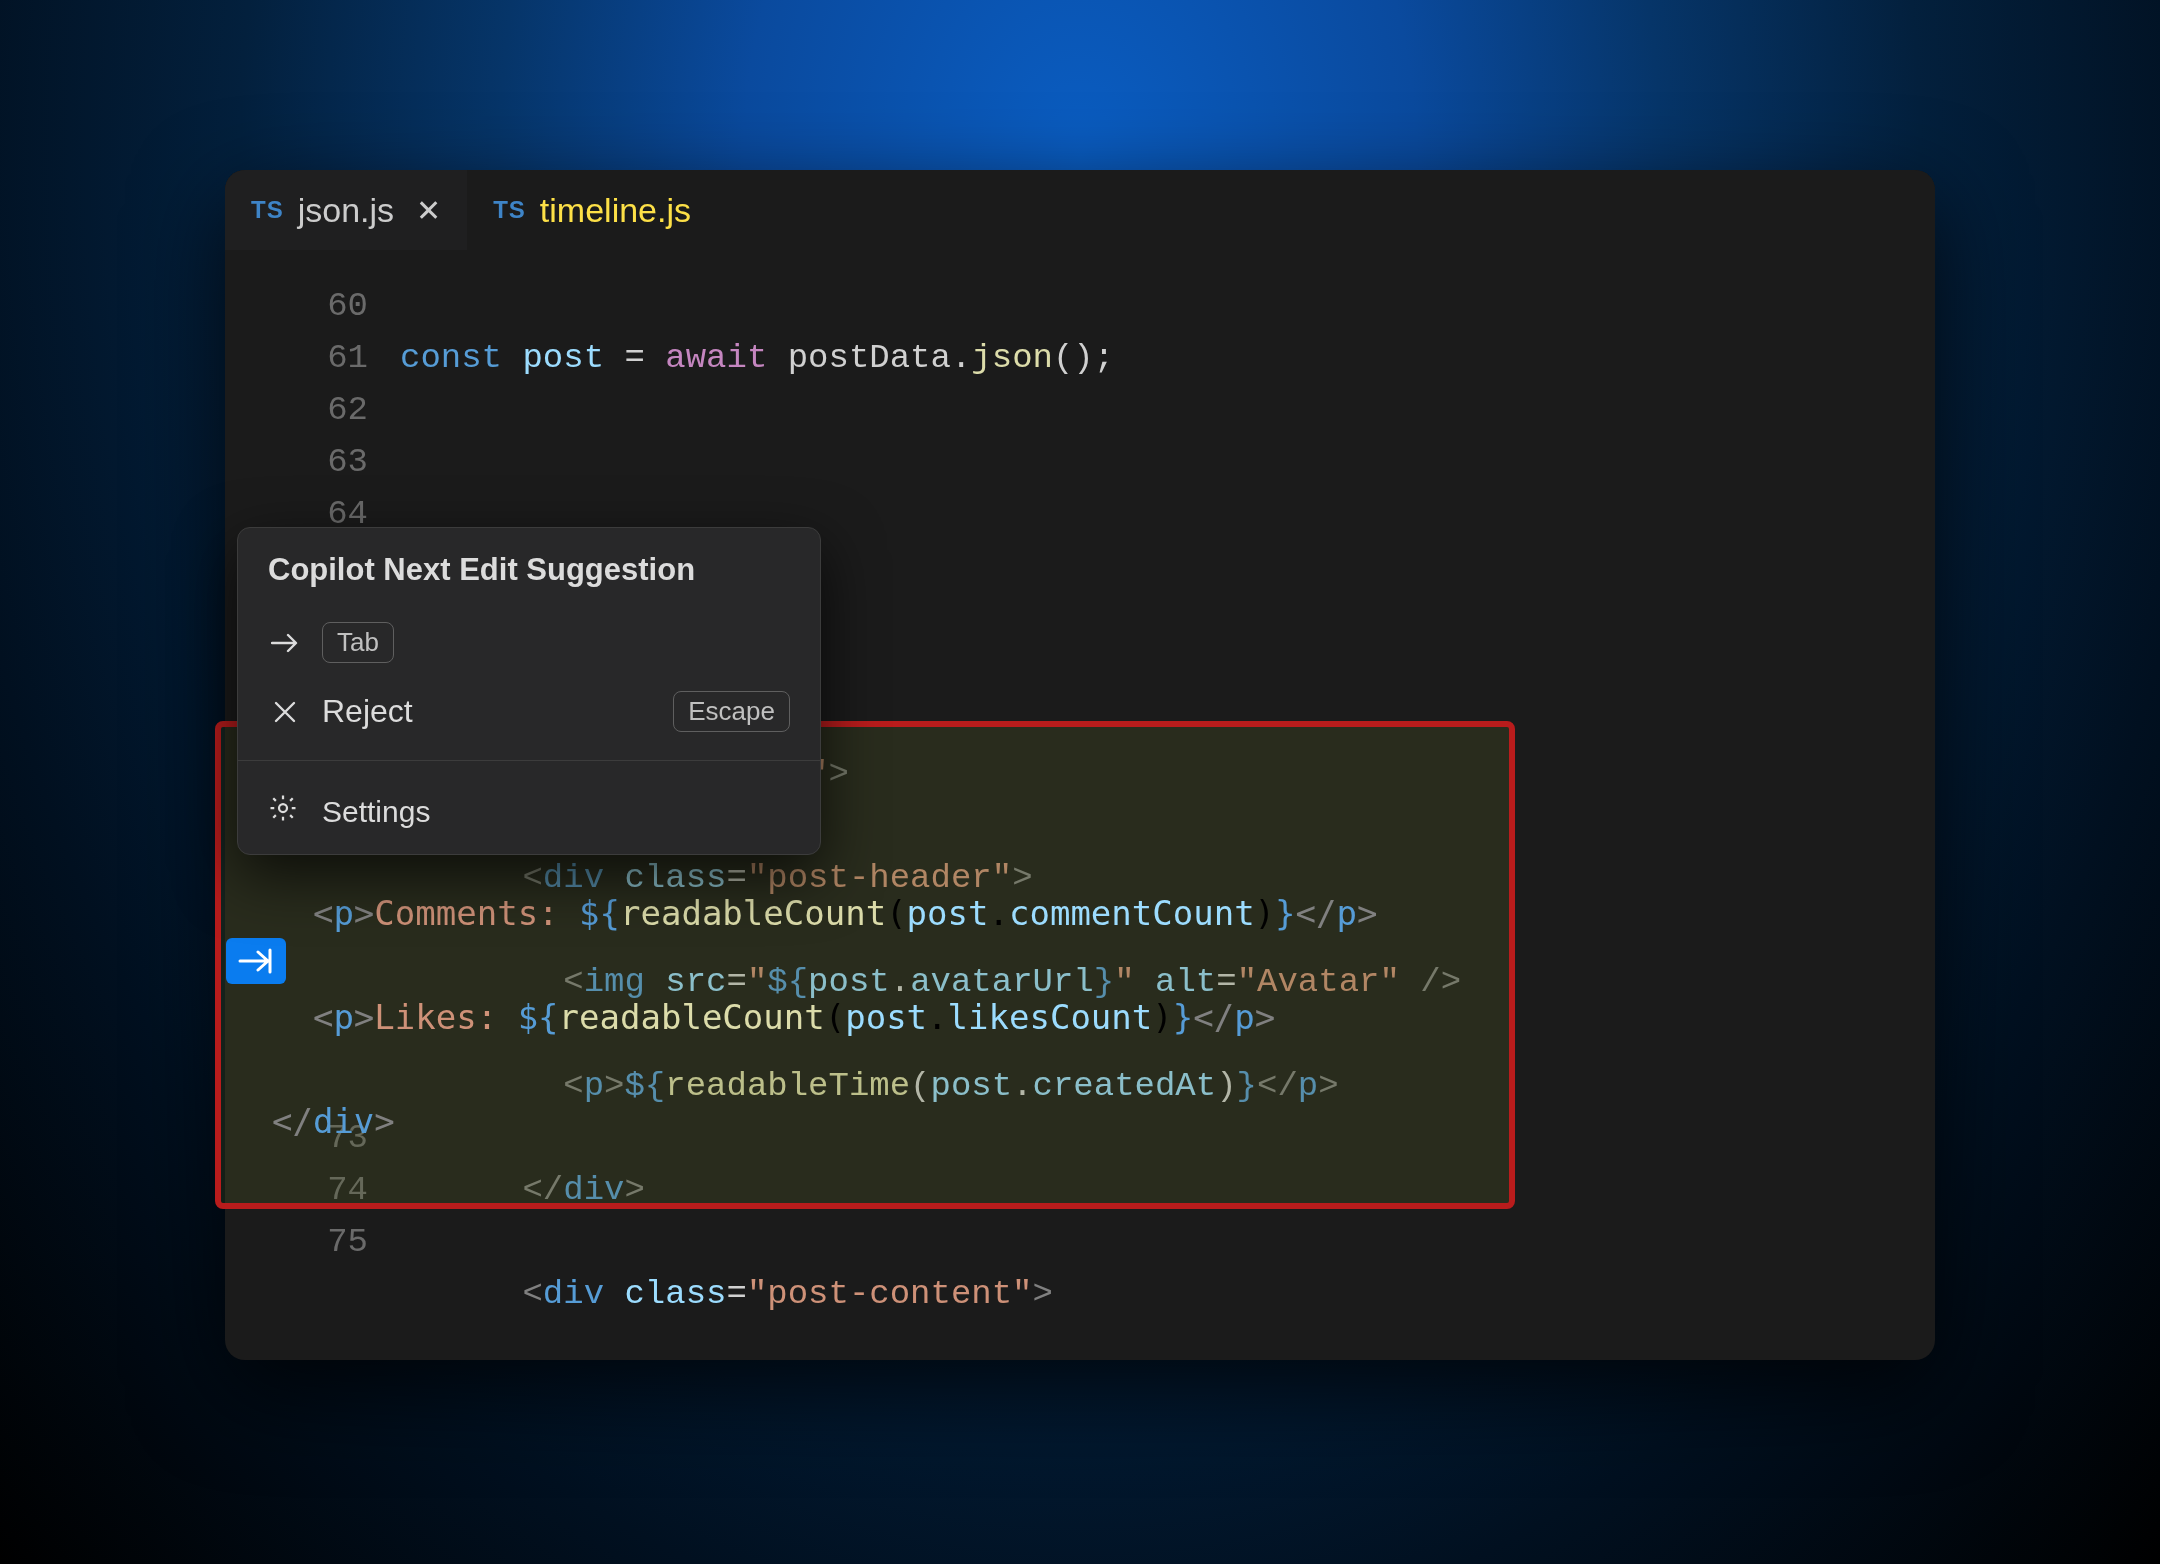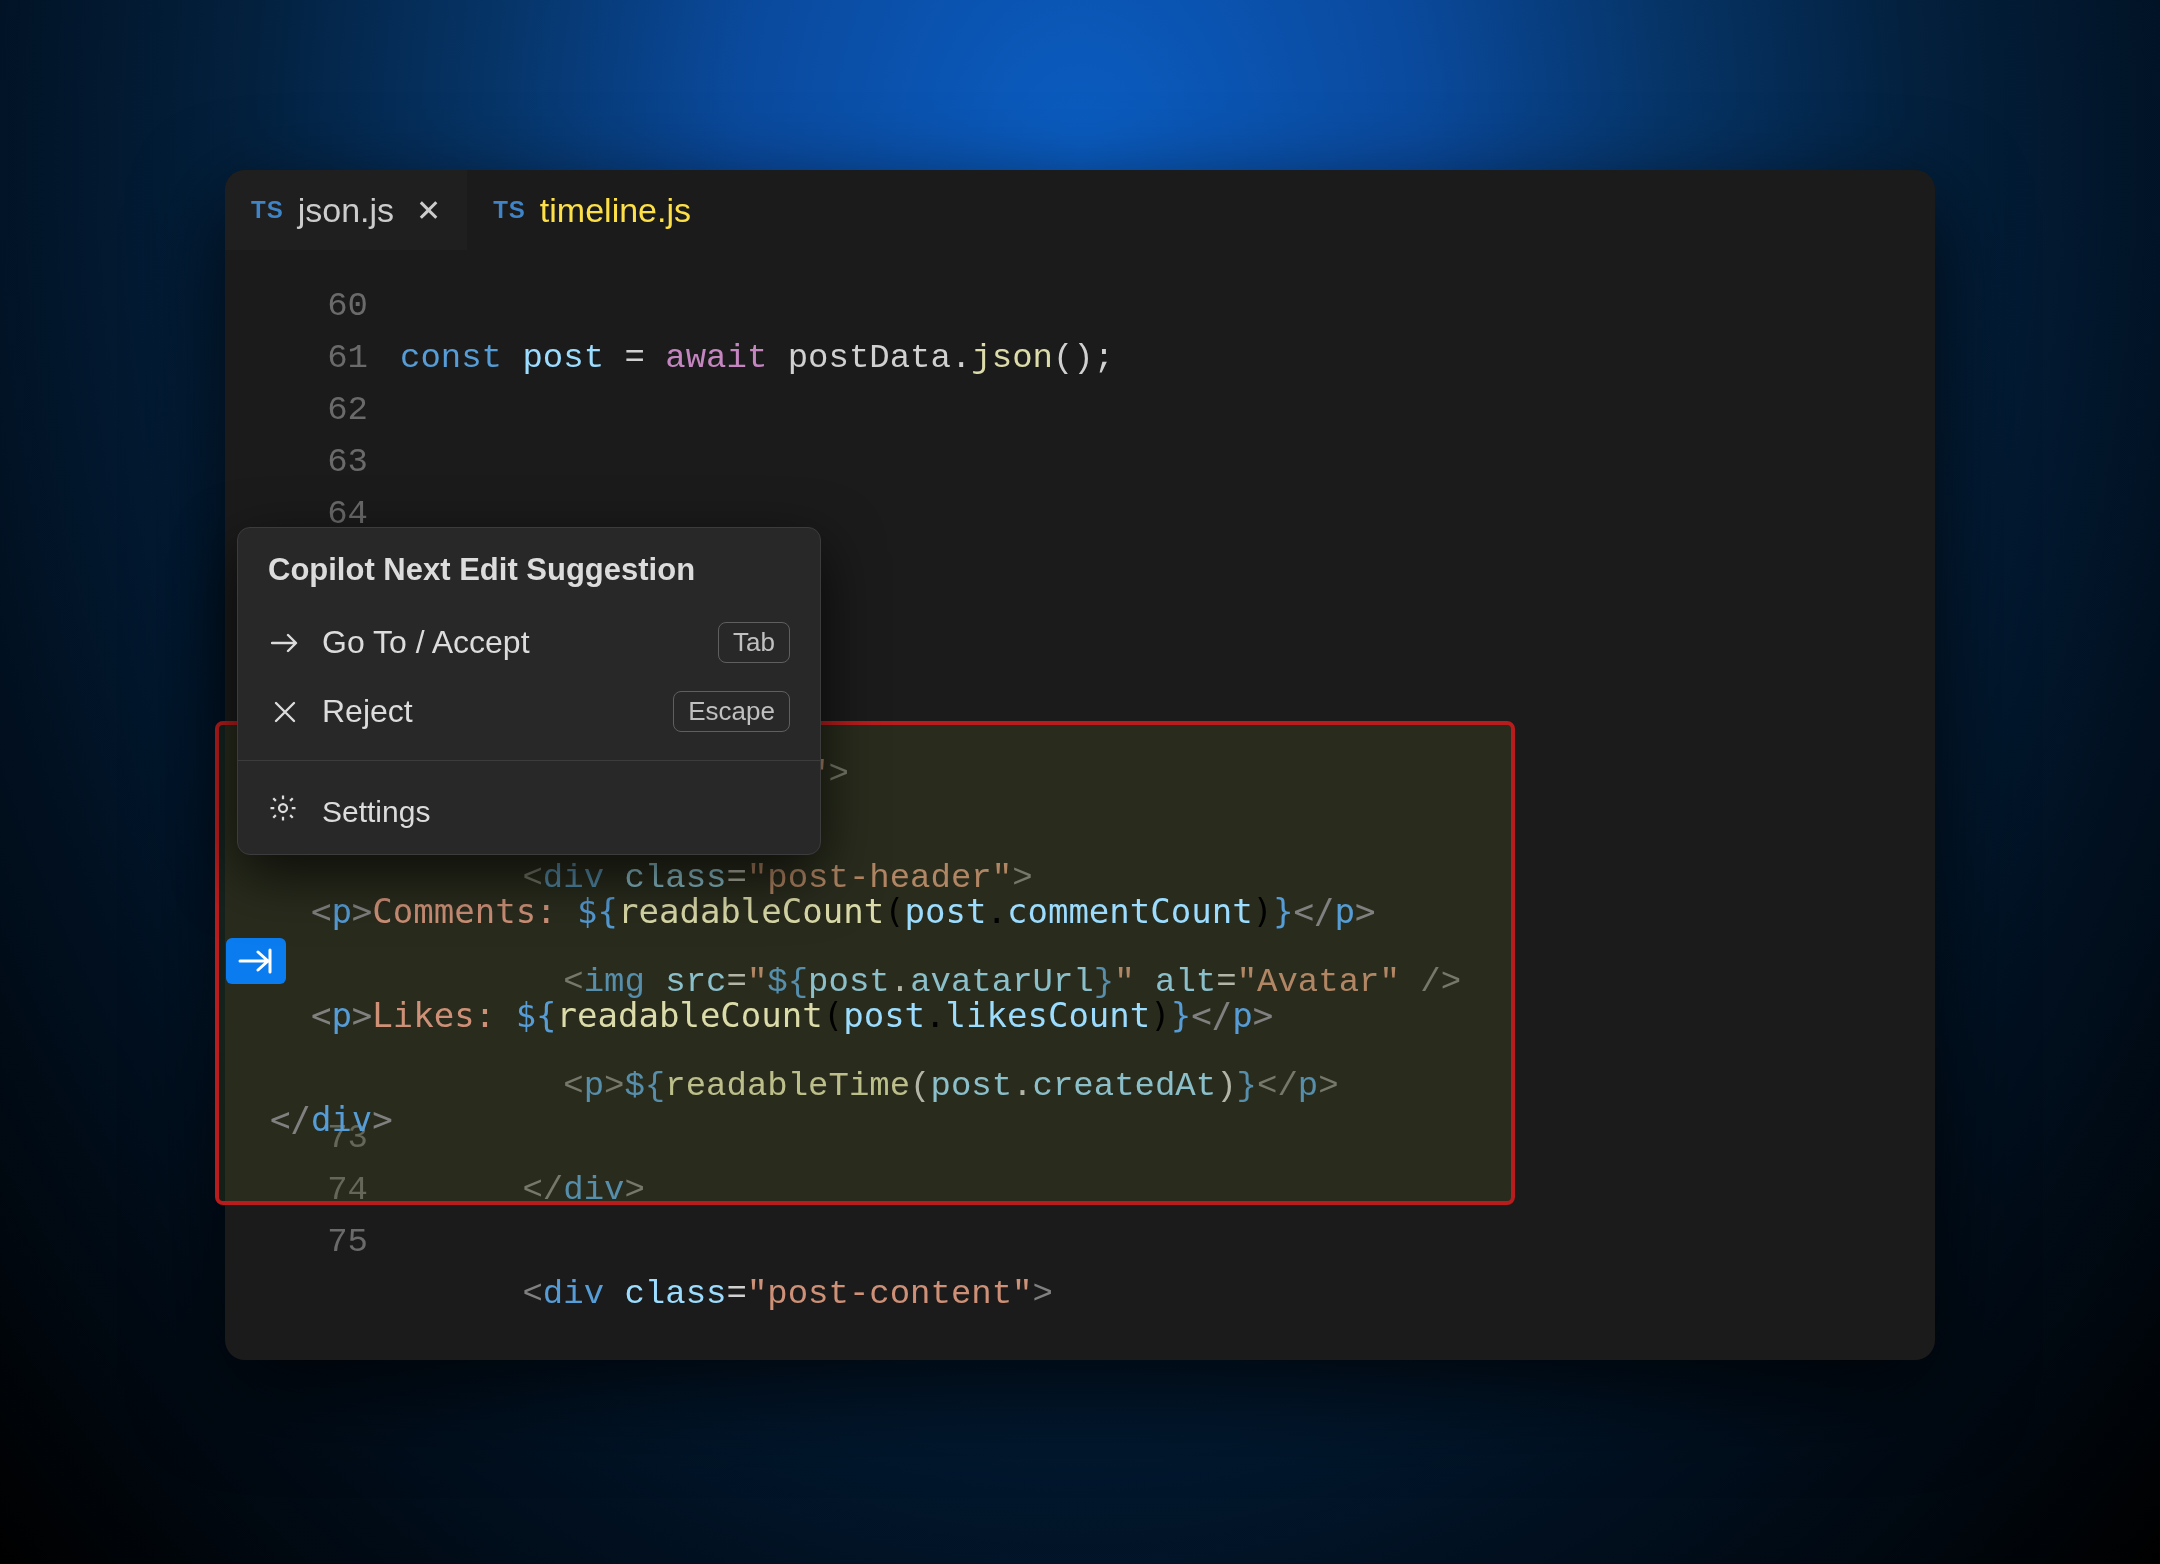--- a/index.html
+++ b/index.html
@@ -92,21 +92,21 @@
     .attr { color: #9cdcfe; }
     .prop { color: #9cdcfe; }
     .interp { color: #569cd6; }
 
     .diff-block {
       position: absolute;
       left: 215px;
       top: 721px;
       width: 1300px;
       background: rgba(87, 99, 38, 0.24);
-      border: 4px solid #b91c1c;
+      border: 6px solid #b91c1c;
       border-radius: 8px;
       padding: 4px 10px;
       font-family: "SF Mono", Menlo, Consolas, monospace;
       font-size: 34px;
       line-height: 52px;
       white-space: pre;
     }
 
     .hint-popover {
       position: absolute;
@@ -244,21 +244,20 @@
 </div>
 
 <div class="hint-popover">
   <div class="hint-title">Copilot Next Edit Suggestion</div>
   <div class="hint-row">
     <span class="icon-slot">
       <svg width="28" height="20" viewBox="0 0 28 20">
           <path d="M1 10 H24 M17 2 L25 10 L17 18" stroke="#dcdcdc" stroke-width="2.4" fill="none" stroke-linecap="round" stroke-linejoin="round"></path>
         </svg>
     </span>
-    <span class="label">Go To / Accept</span>
     <span class="kbd">Tab</span>
   </div>
   <div class="hint-row">
     <span class="icon-slot">
       <svg width="22" height="22" viewBox="0 0 22 22">
           <path d="M2 2 L20 20 M20 2 L2 20" stroke="#dcdcdc" stroke-width="2.4" stroke-linecap="round"></path>
         </svg>
     </span>
     <span class="label">Reject</span>
     <span class="kbd">Escape</span>

